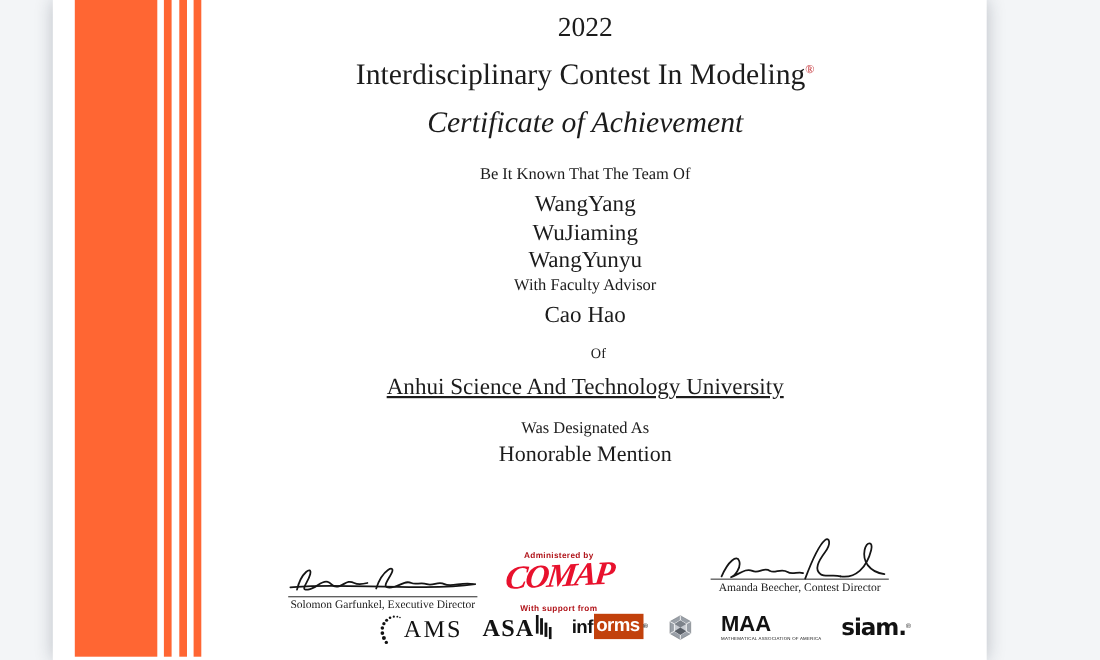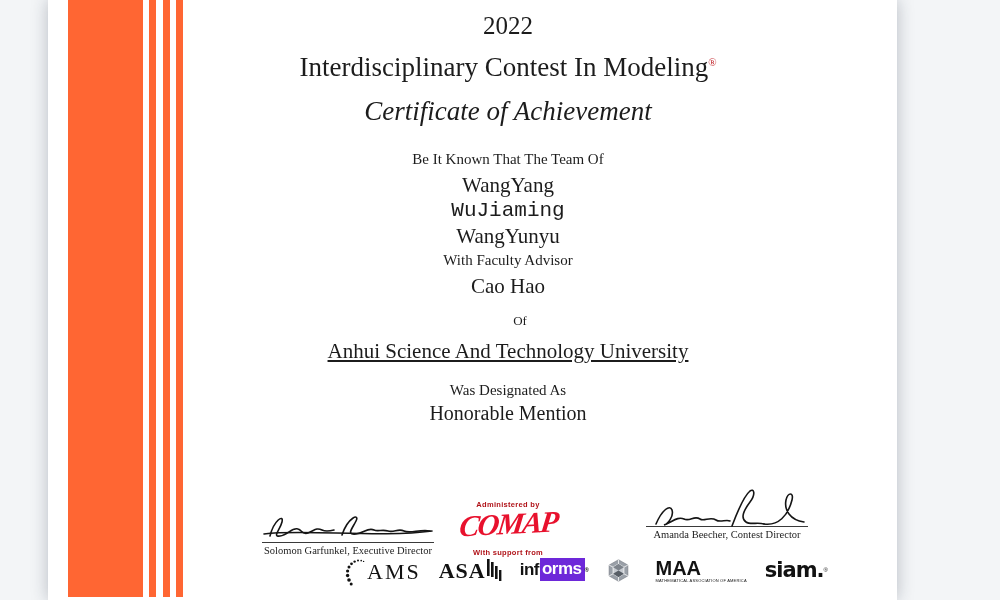--- a/index.html
+++ b/index.html
@@ -15,29 +15,29 @@
     box-shadow:0 0 16px rgba(30,40,60,.28);
   }
   
   .stripe{position:absolute;top:0;height:597px;background:#ff6633;}
   .stripe-wide{left:20px;width:75px;}
   .stripe-t1{left:101px;width:7px;}
   .stripe-t2{left:115px;width:7px;}
   .stripe-t3{left:128px;width:7px;}
 
   
-  .line{position:absolute;left:135px;width:650px;text-align:center;color:#1c1c1c;white-space:nowrap;}
+  .line{position:absolute;left:135px;width:650px;text-align:center;color:#1c1c1c;white-space:nowrap;padding-left:24px;}
   .year{top:12px;font-size:25px;}
   .title{top:52px;font-size:27px;}
   .title sup{font-size:11px;color:#c2272d;vertical-align:super;}
   .subtitle{top:96px;font-size:27px;font-style:italic;}
   .small-caption{font-size:15px;}
   .team-intro{top:151px;}
   .member0{top:173px;font-size:21px;}
-  .member1{top:199px;font-size:21px;font-family:Liberation Mono, monospace;}
+  .member1{top:199px;font-size:21px;}
   .member2{top:224px;font-size:21px;}
   .advisor-intro{top:252px;}
   .advisor{top:274px;font-size:21px;}
   .of-label{top:313px;font-size:13px;margin-left:12px;}
   .institution{top:339px;font-size:21px;text-decoration:underline;}
   .designation-intro{top:382px;}
   .designation{top:402px;font-size:20px;}
 
   
   .sig{position:absolute;text-align:center;}
@@ -64,21 +64,21 @@
 
   
   .logos{
     position:absolute;left:297px;top:558px;width:372px;height:38px;
     display:flex;align-items:flex-start;gap:18px;color:#121212;
   }
   .logo-item{display:flex;align-items:center;white-space:nowrap;}
   .ams-text{font-size:22px;letter-spacing:2px;margin-left:2px;}
   .asa-text{font-size:22px;letter-spacing:1px;font-weight:bold;margin-right:1px;}
   .informs{font-family:"Liberation Sans","DejaVu Sans",sans-serif;font-weight:bold;font-size:17px;letter-spacing:-.5px;}
-  .informs .boxed{background:#6d28d9;color:#fff;padding:1px 3px 2px 2px;margin-left:1px;}
+  .informs .boxed{background:#c2410c;color:#fff;padding:1px 3px 2px 2px;margin-left:1px;}
   .reg-tiny{font-size:6px;vertical-align:bottom;font-family:"Liberation Sans",sans-serif;}
   .maa-col{display:flex;flex-direction:column;line-height:1;margin-left:3px;padding-left:21px;}
   .maa-text{font-family:"Liberation Sans","DejaVu Sans",sans-serif;font-weight:bold;font-size:20px;letter-spacing:0;}
   .maa-caption{font-family:"Liberation Sans",sans-serif;font-size:4px;letter-spacing:.2px;margin-top:1px;}
   .siam{font-family:"DejaVu Sans","Liberation Sans",sans-serif;font-weight:bold;font-size:21px;letter-spacing:-1px;}
 </style>
 </head>
 <body>
 
 <div class="page">

